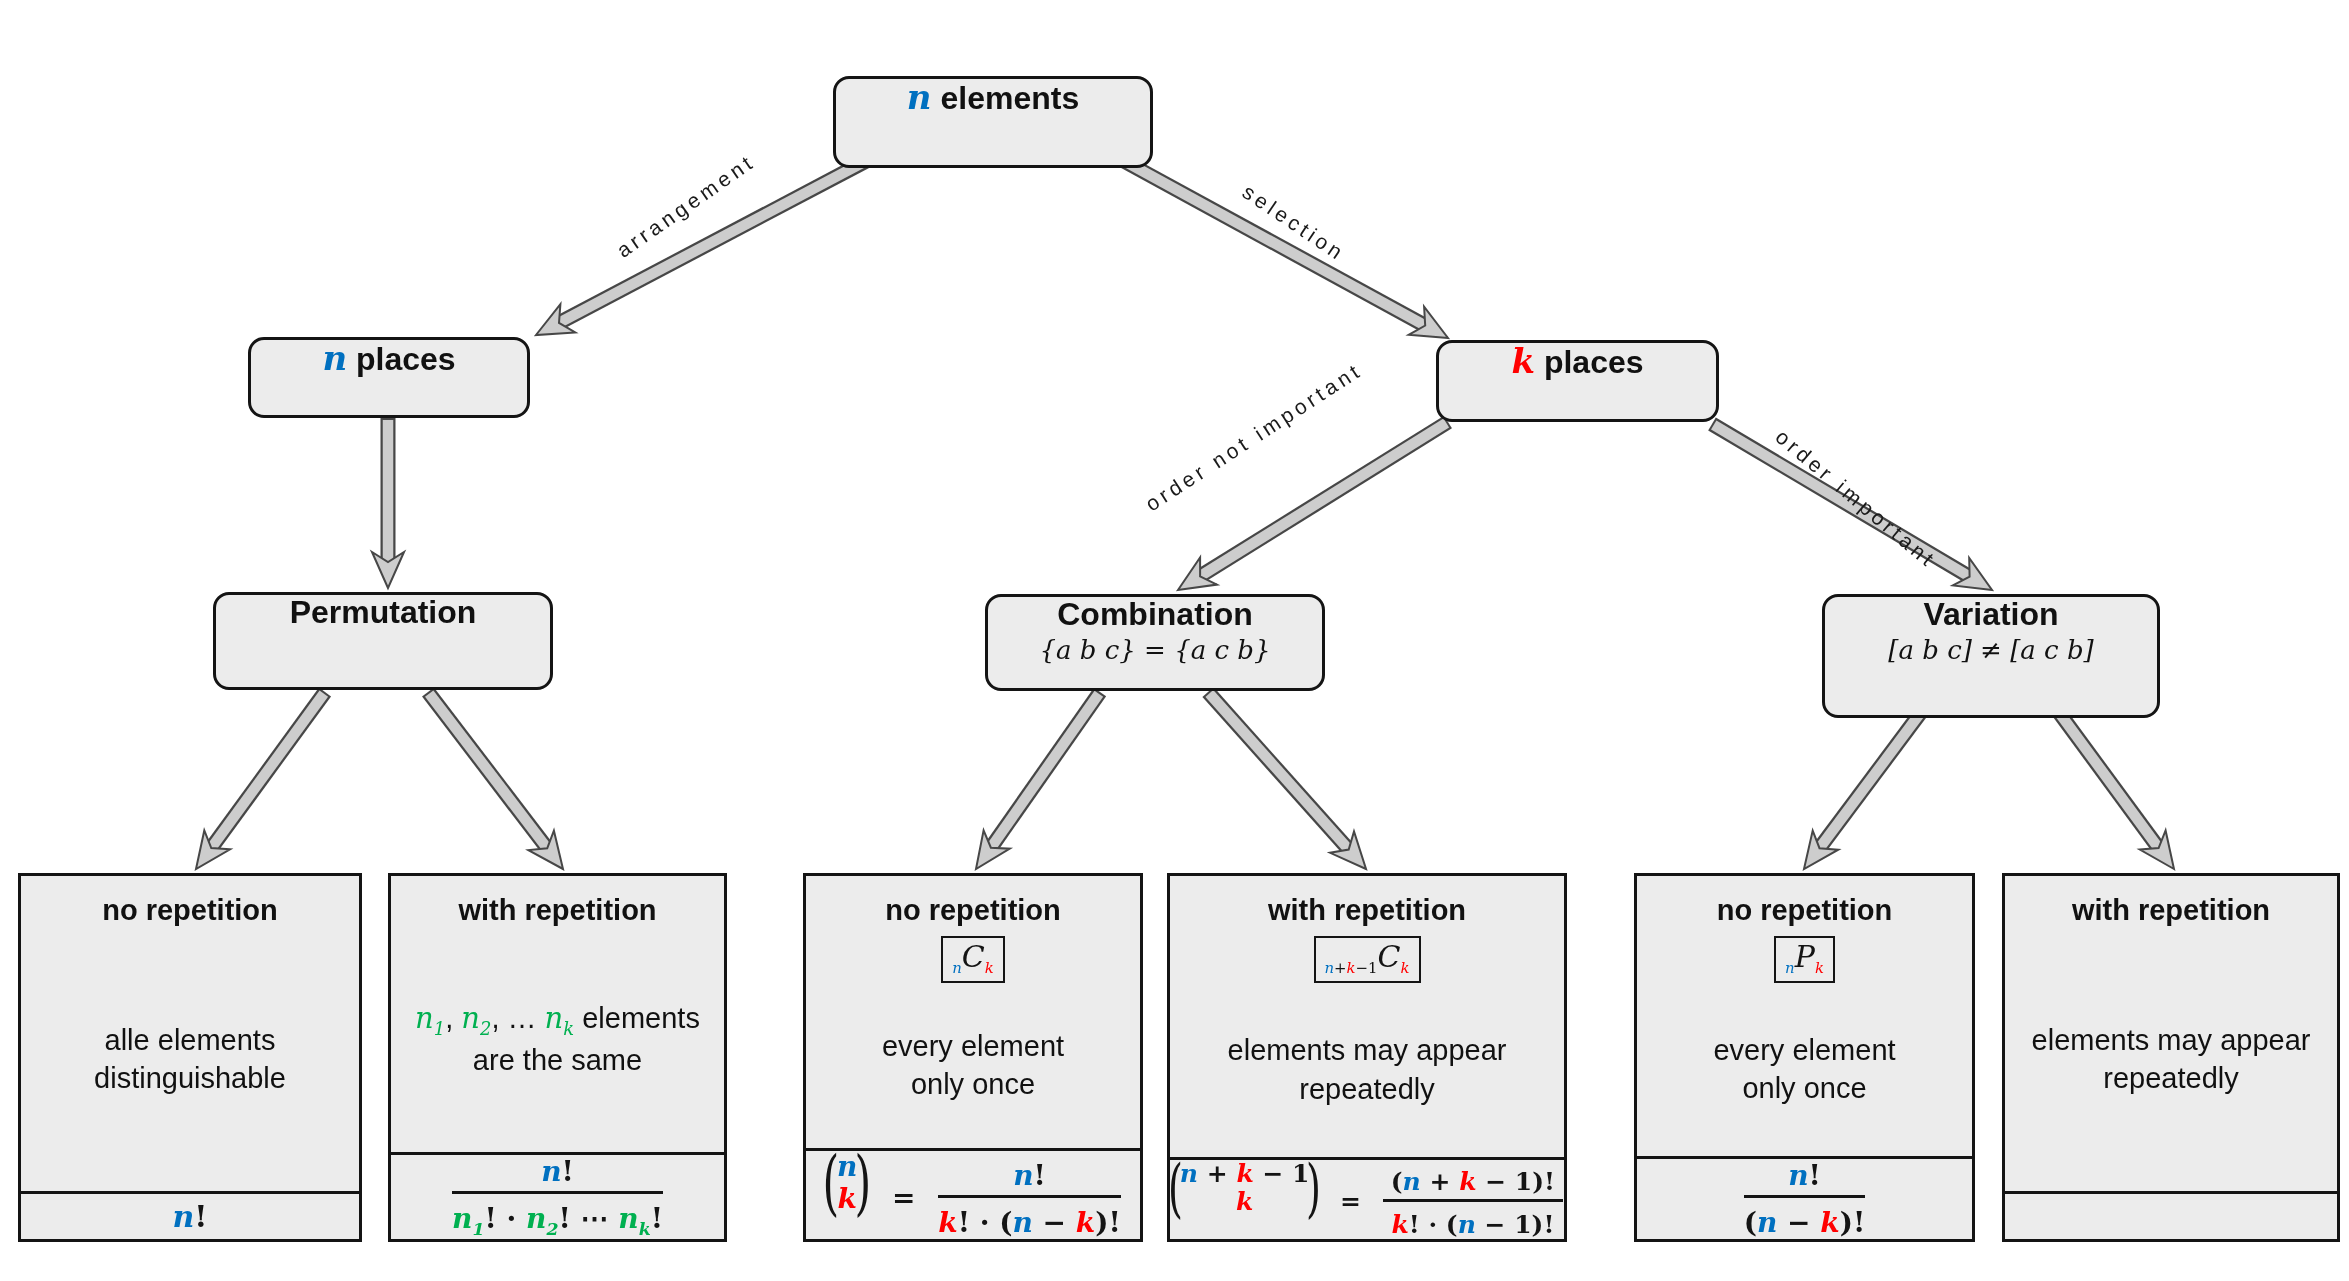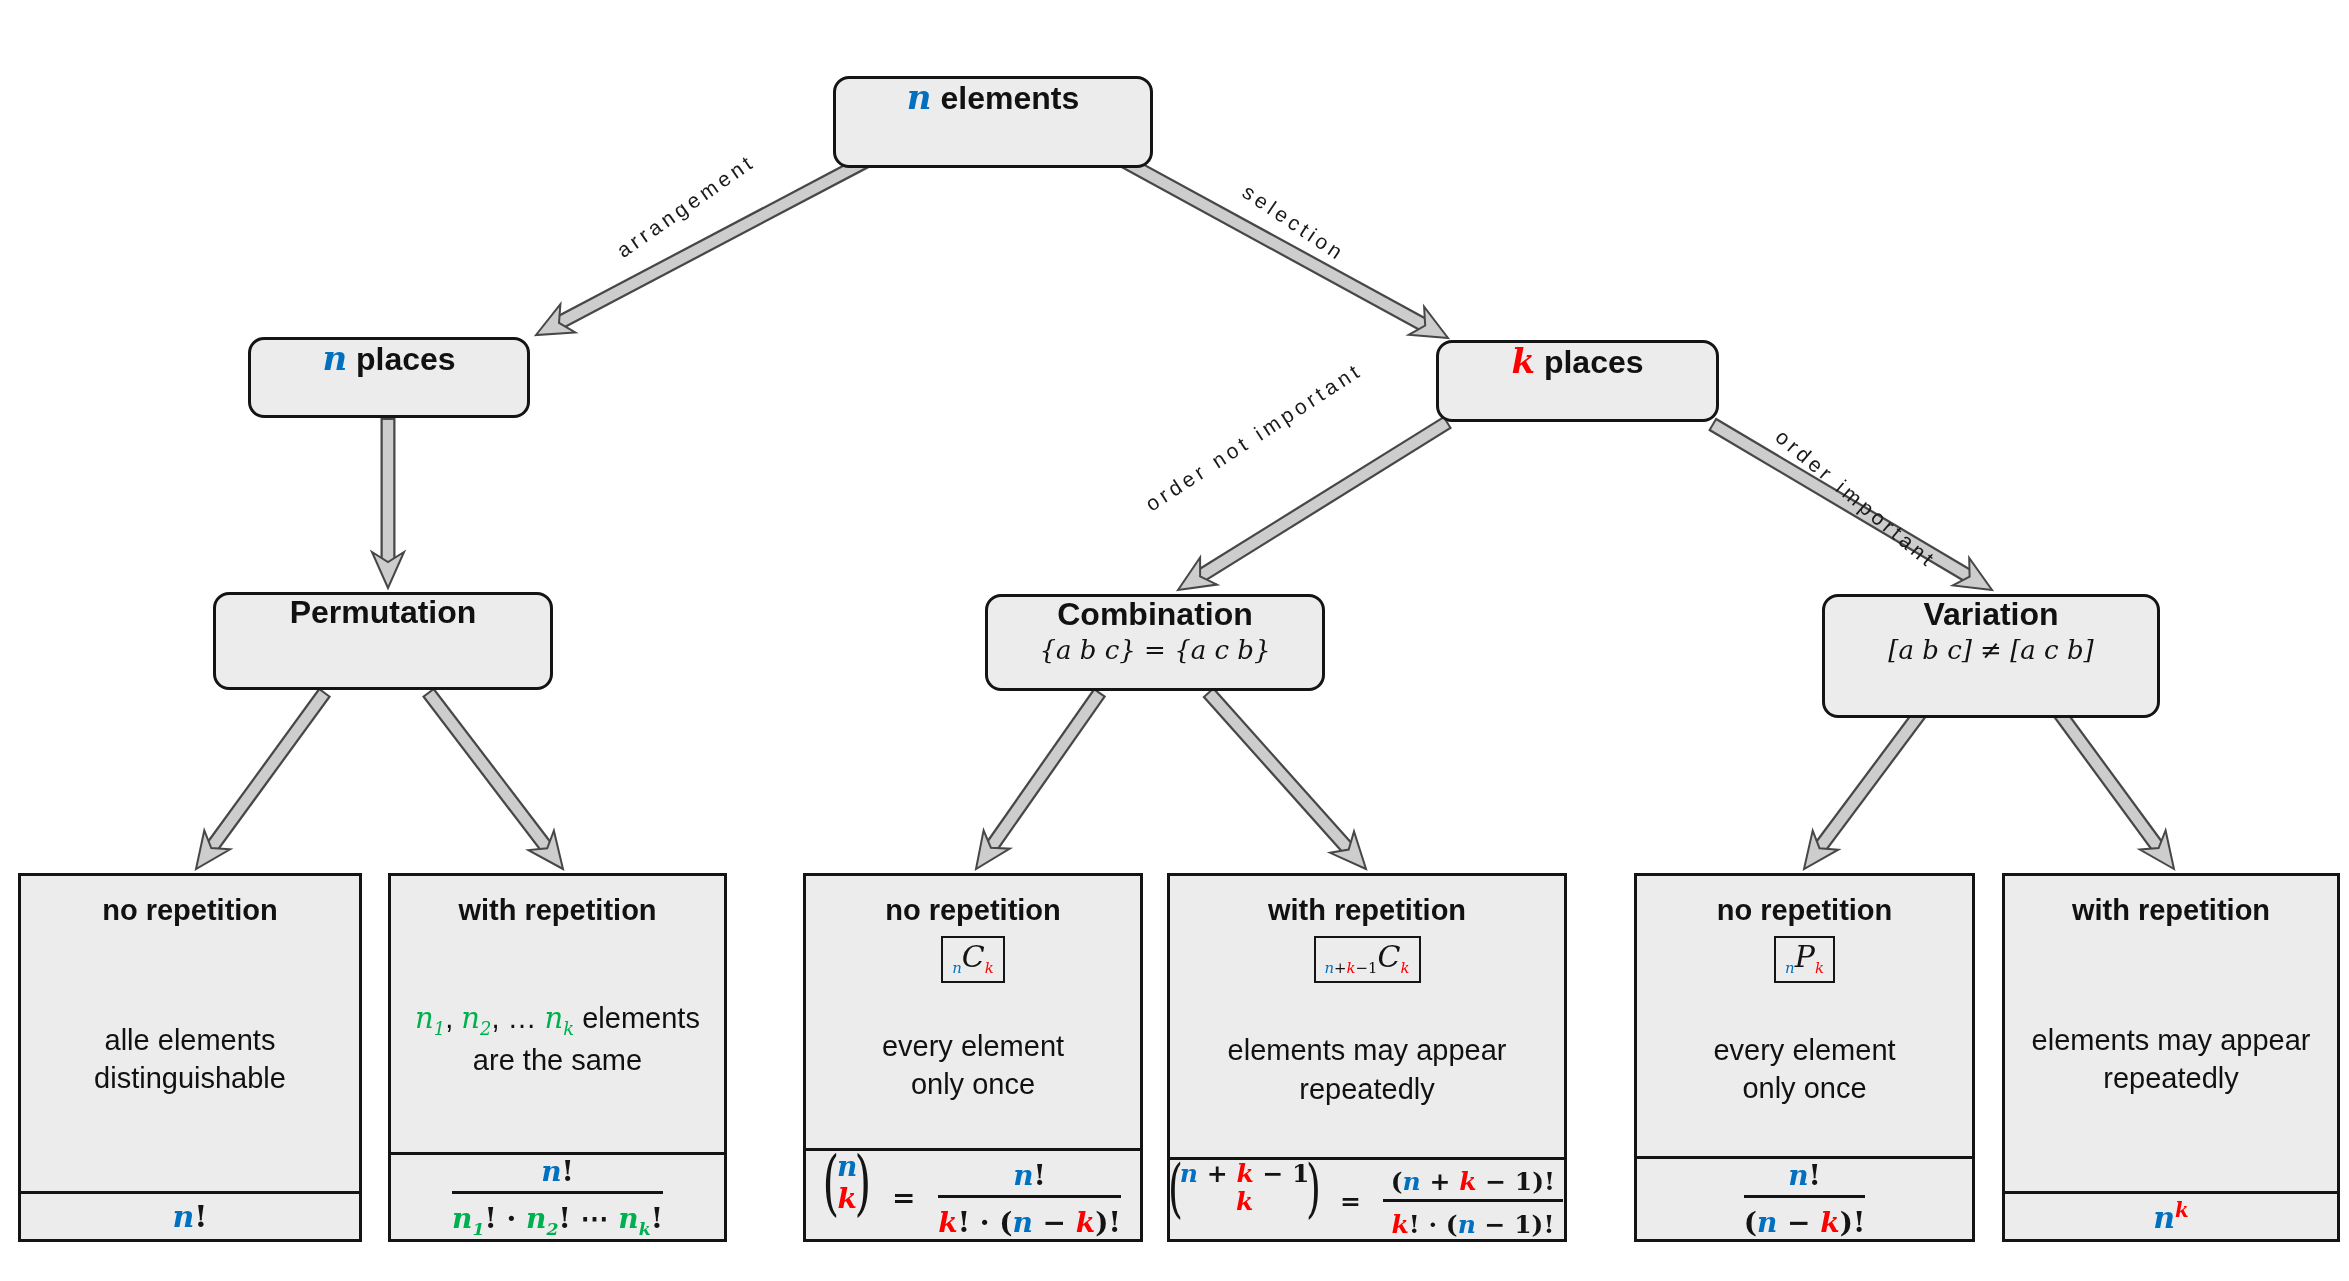--- a/index.html
+++ b/index.html
@@ -233,18 +233,15 @@
   </div>
 
   <div class="leaf" style="left:2002px;width:338px;">
     <div class="leaf-top">
       <div class="leaf-head">with repetition</div>
       <div class="leaf-body">
         <div><span class="seg">elements may appear</span></div>
         <div><span class="seg">repeatedly</span></div>
       </div>
     </div>
-    <div class="leaf-formula">
-      <div class="math"><span class="seg c-blue">n</span><span class="seg c-red sup">k</span></div>
-    </div>
   </div>
 
 </div>
 
 </body></html>

